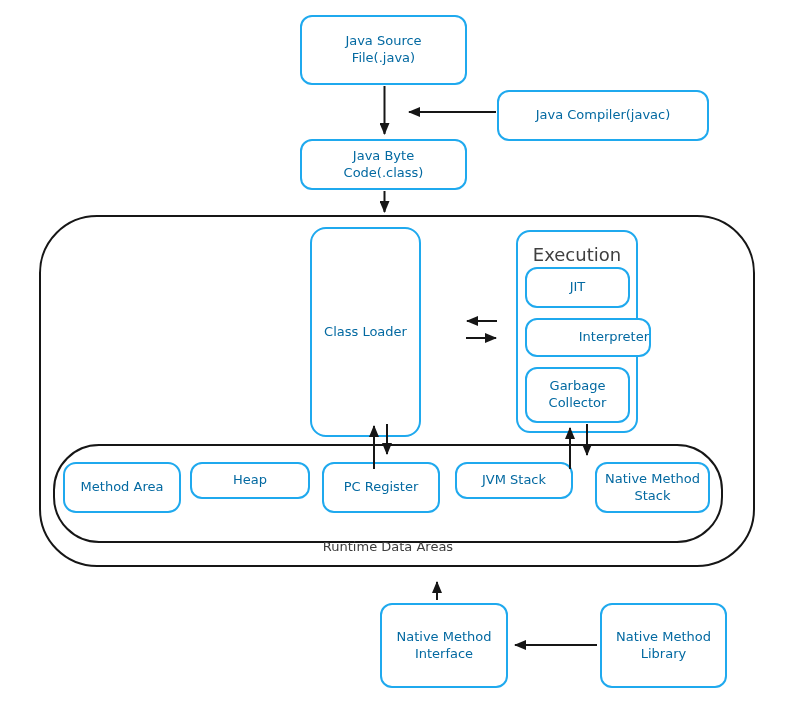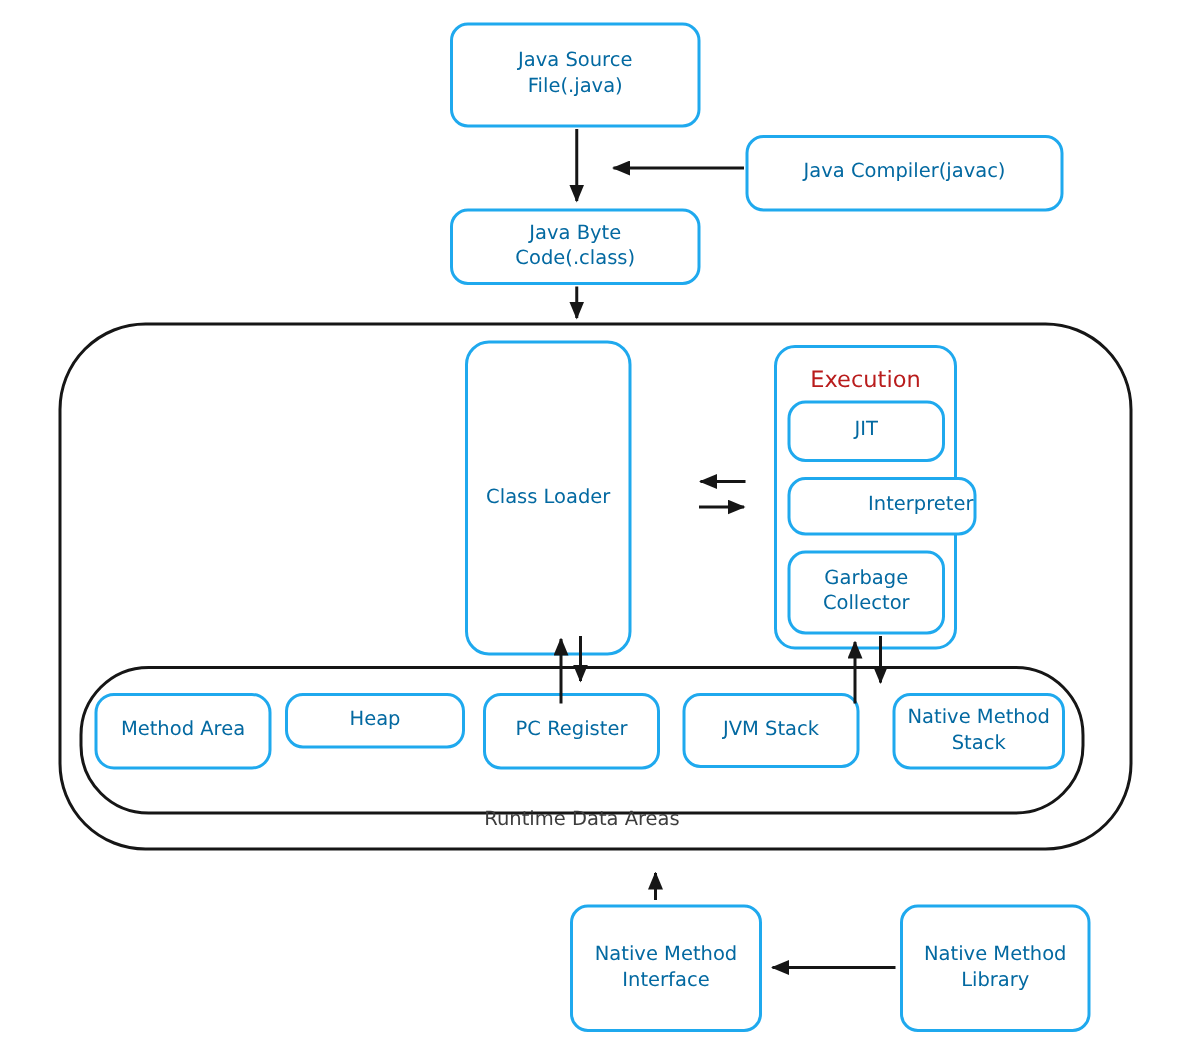--- a/index.html
+++ b/index.html
@@ -41,22 +41,22 @@
     text-align: center;
     font-size: 13px;
     color: #3d3d3d;
     margin-top: 18px;
   }
   .execution { border-radius: 14px; padding-top: 0; }
   .execution-label {
     position: absolute;
     left: 516px; top: 244px; width: 122px;
     text-align: center;
-    font-size: 15px;
-    color: #b91c1c;
+    font-size: 18px;
+    color: #404040;
   }
   .class-loader { border-radius: 16px; }
   svg.arrows {
     position: absolute;
     left: 0; top: 0;
     width: 785px; height: 702px;
     pointer-events: none;
     z-index: 10;
   }
   svg.arrows line { stroke: #161616; stroke-width: 2; }
@@ -104,21 +104,21 @@
 
   <div class="node" style="left:63px; top:462px; width:118px; height:51px;border-radius:13px;">
     <span>Method Area</span>
   </div>
   <div class="node" style="left:190px; top:462px; width:120px; height:37px;">
     <span>Heap</span>
   </div>
   <div class="node" style="left:322px; top:462px; width:118px; height:51px;">
     <span>PC Register</span>
   </div>
-  <div class="node" style="left:455px; top:462px; width:118px; height:50px;">
+  <div class="node" style="left:455px; top:462px; width:118px; height:37px;">
     <span>JVM Stack</span>
   </div>
   <div class="node" style="left:595px; top:462px; width:115px; height:51px;">
     <span>Native Method
 Stack</span>
   </div>
 
   <div class="runtime-label">Runtime Data Areas</div>
 
   <div class="node" style="left:380px; top:603px; width:128px; height:85px;">

